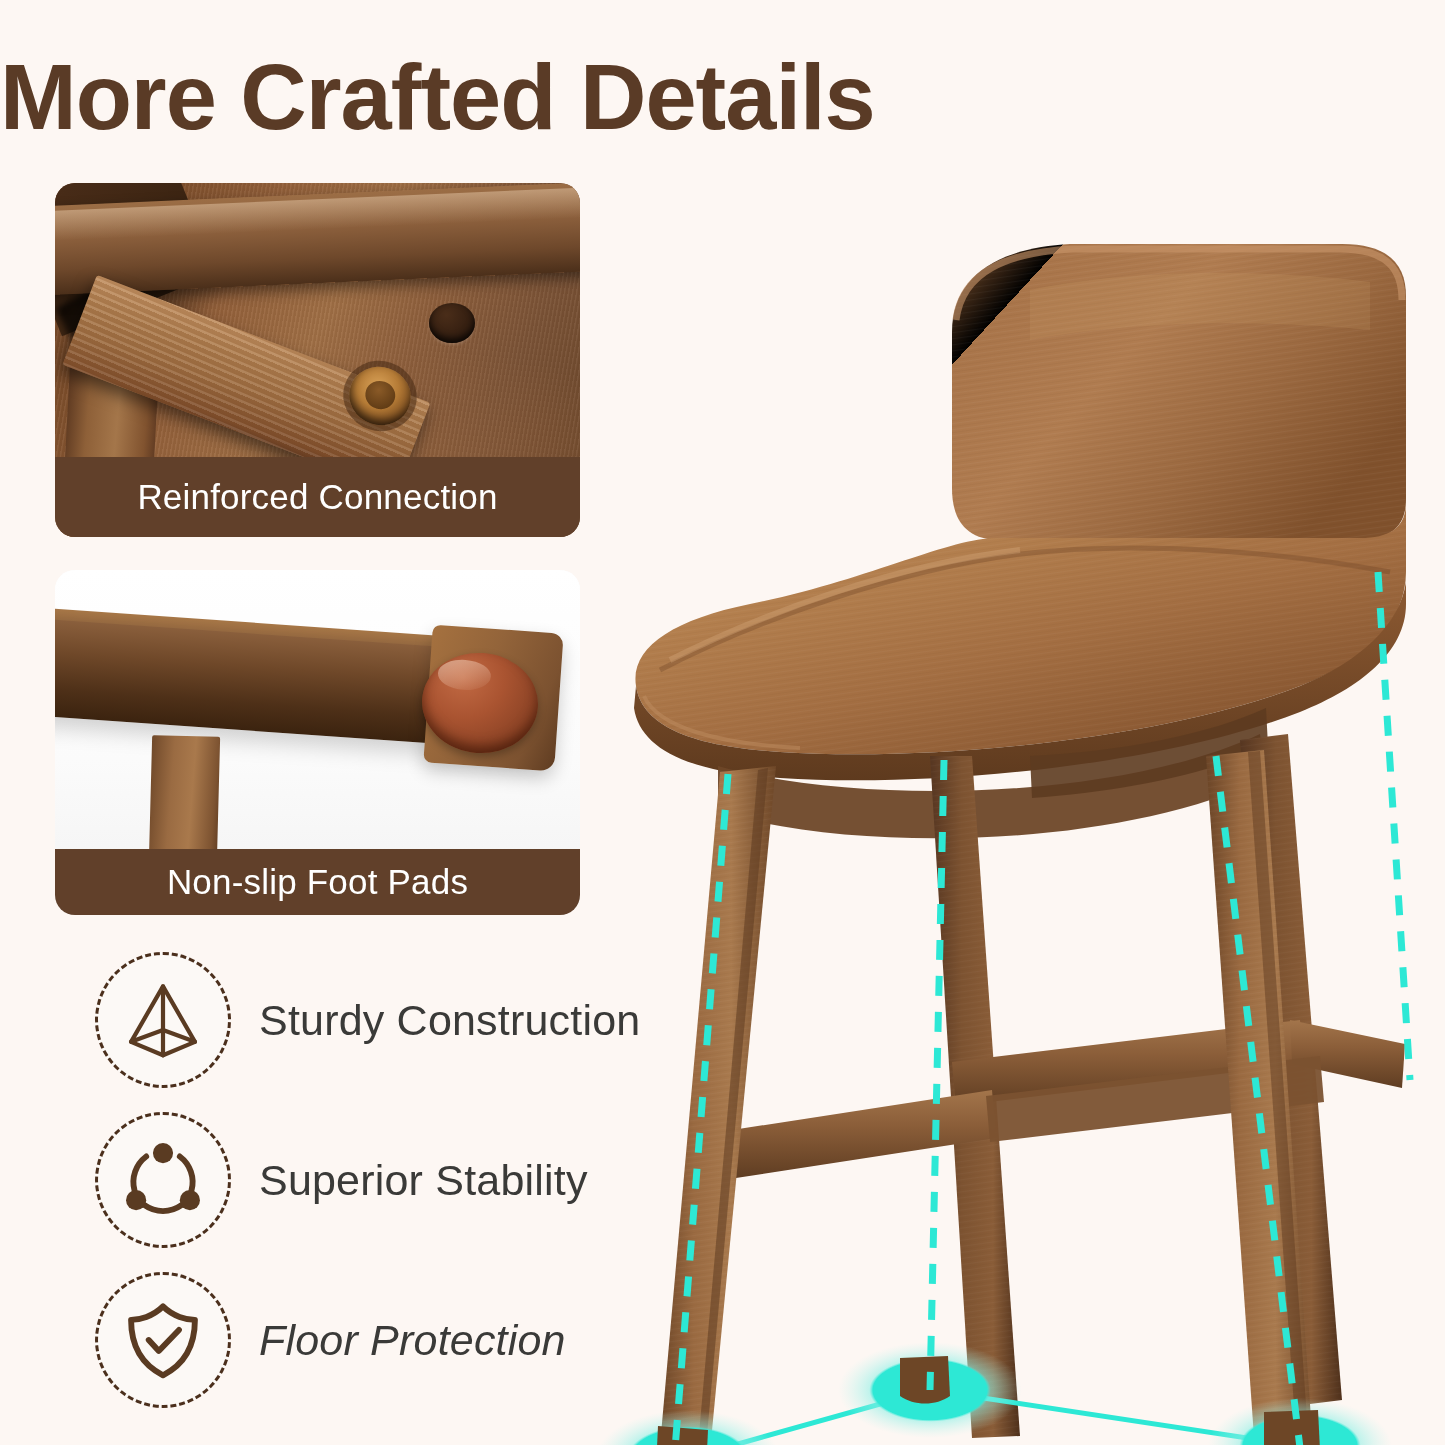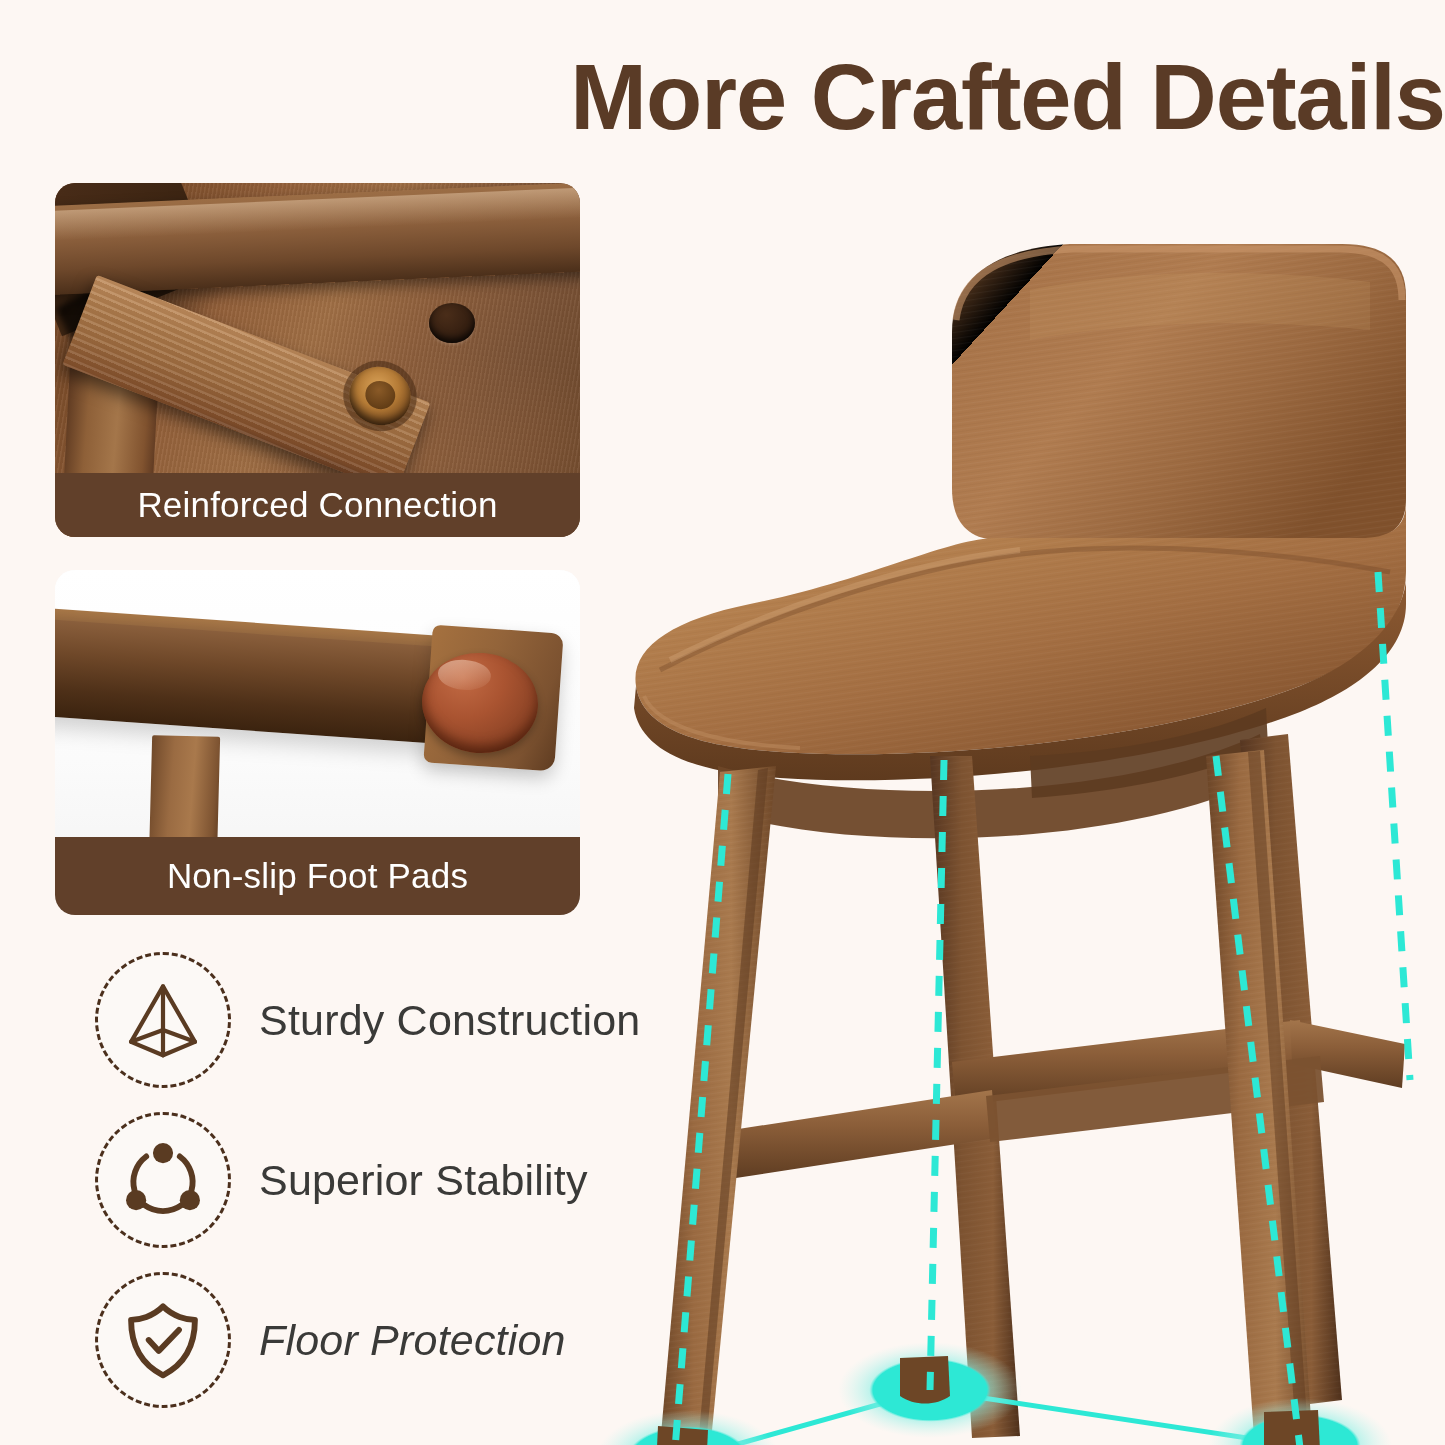--- a/index.html
+++ b/index.html
@@ -7,21 +7,21 @@
   body {
     background:#FDF7F3;
     font-family:"Liberation Sans", sans-serif;
     overflow:hidden;
     position:relative;
   }
 
   
   .page-title{
     position:absolute; top:48px; left:0; width:1445px;
-    text-align:right;
+    text-align:left;
     font-size:92px;
     font-weight:bold;
     letter-spacing:-1px;
     color:#5A3B26;
     line-height:1.08;
   }
 
   
   .card{
     position:absolute;
@@ -29,28 +29,28 @@
     border-radius:20px;
     overflow:hidden;
     background:#fff;
   }
   #card-0{ top:183px; height:354px; }
   #card-1{ top:570px; height:345px; }
 
   .card-photo{ position:absolute; inset:0; }
   .card-caption{
     position:absolute; left:0; right:0; bottom:0;
-    height:64px;
+    height:80px;
     background:#61402A;
     color:#FFFFFF;
     font-size:35px;
     display:flex; align-items:center; justify-content:center;
     letter-spacing:.2px;
   }
-  #card-1 .card-caption{ height:78px; }
+  #card-1 .card-caption{ height:66px; }
 
   
   .ph1{
     background:
       radial-gradient(ellipse 60% 45% at 72% 78%, rgba(150,100,62,.55), rgba(0,0,0,0) 70%),
       linear-gradient(118deg,#6d4326 0%,#7d4e2b 16%,#93603a 32%,#a06f45 48%,#8e5f3c 62%,#7b5336 78%,#6a4529 100%);
   }
   .ph1-grain{
     position:absolute; inset:0;
     background:repeating-linear-gradient(100deg,

